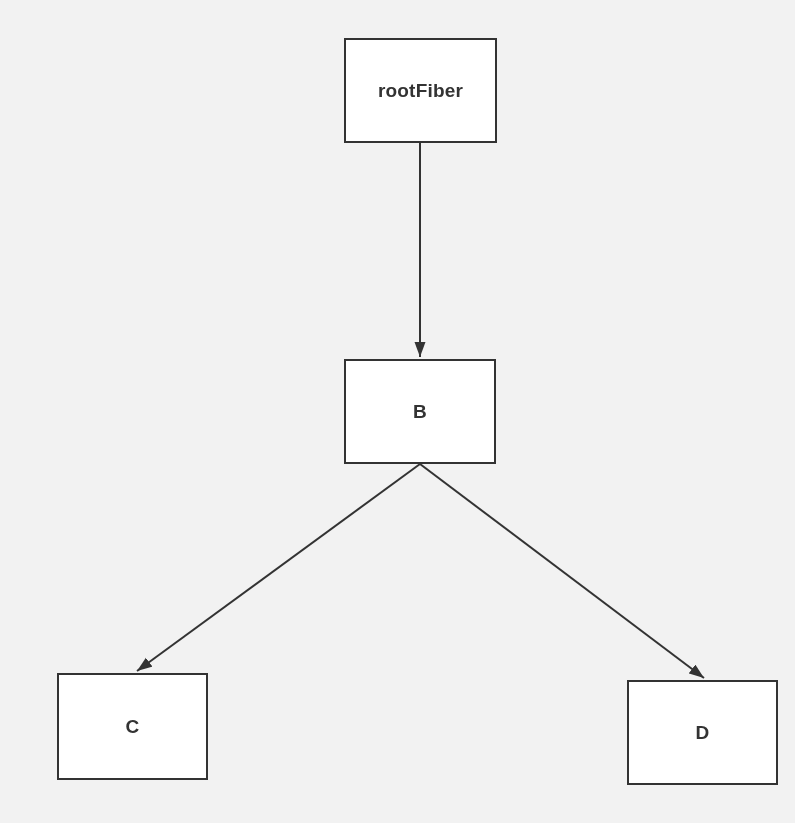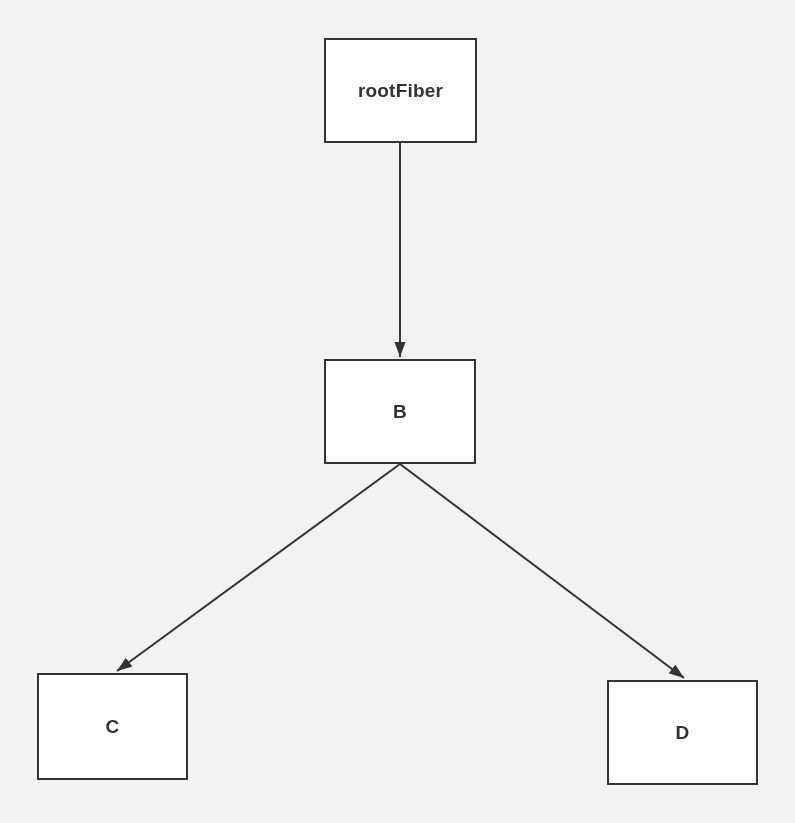--- a/index.html
+++ b/index.html
@@ -10,20 +10,21 @@
     width: 795px;
     height: 823px;
     background: #f2f2f2;
     font-family: "Liberation Sans", sans-serif;
     overflow: hidden;
   }
   #canvas {
     position: relative;
     width: 649px;
     height: 823px;
+    margin-left: 20px;
   }
   #edge-layer {
     position: absolute;
     left: 0;
     top: 0;
   }
   .node {
     position: absolute;
     box-sizing: border-box;
     background: #ffffff;

